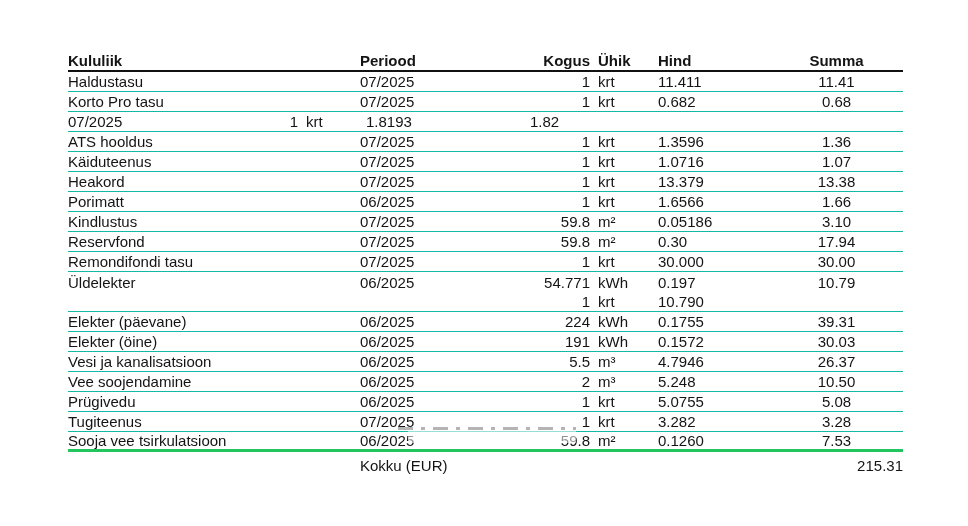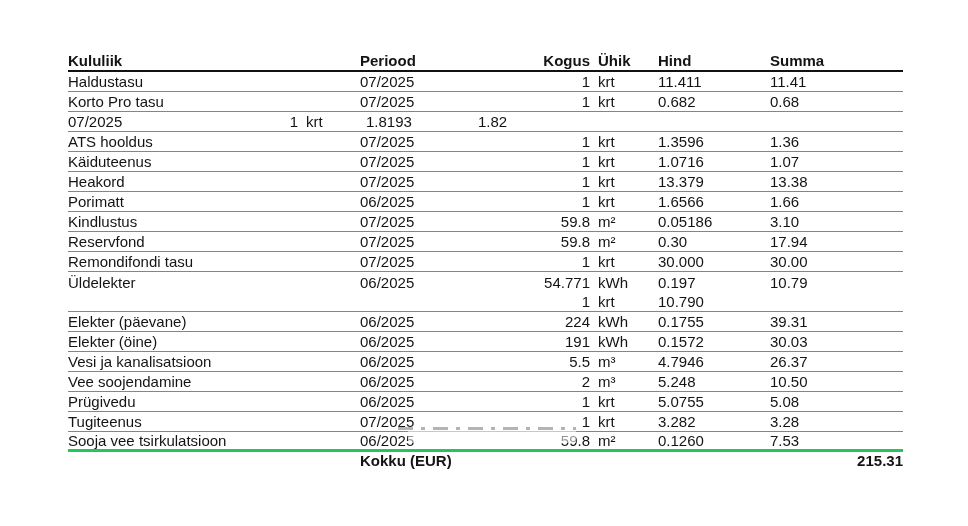--- a/index.html
+++ b/index.html
@@ -33,26 +33,26 @@
     border-bottom: 2px solid #111111;
   }
   .r.no-border { border-bottom: none; }
   .r.thick { border-bottom: 3px solid #22c55e; }
   .c { box-sizing: border-box; overflow: visible; }
   .c1 { width: 292px; text-align: left; }
   .c2 { width: 108px; text-align: left; }
   .c3 { width: 122px; text-align: right; }
   .c4 { width: 68px;  text-align: left; padding-left: 8px; }
   .c5 { width: 112px; text-align: left; }
-  .c6 { width: 133px; text-align: left; }
+  .c6 { width: 133px; text-align: center; }
   .footer-row {
     display: flex;
-    align-items: flex-start;
+    align-items: center;
     height: 26px;
-    font-weight: bold;
+    font-weight: normal;
     white-space: nowrap;
   }
   .footer-spacer { width: 292px; }
   .footer-total { margin-left: auto; text-align: right; }
   
   .artifact-dash {
     position: absolute;
     left: 398px;
     top: 427px;
     width: 178px;

